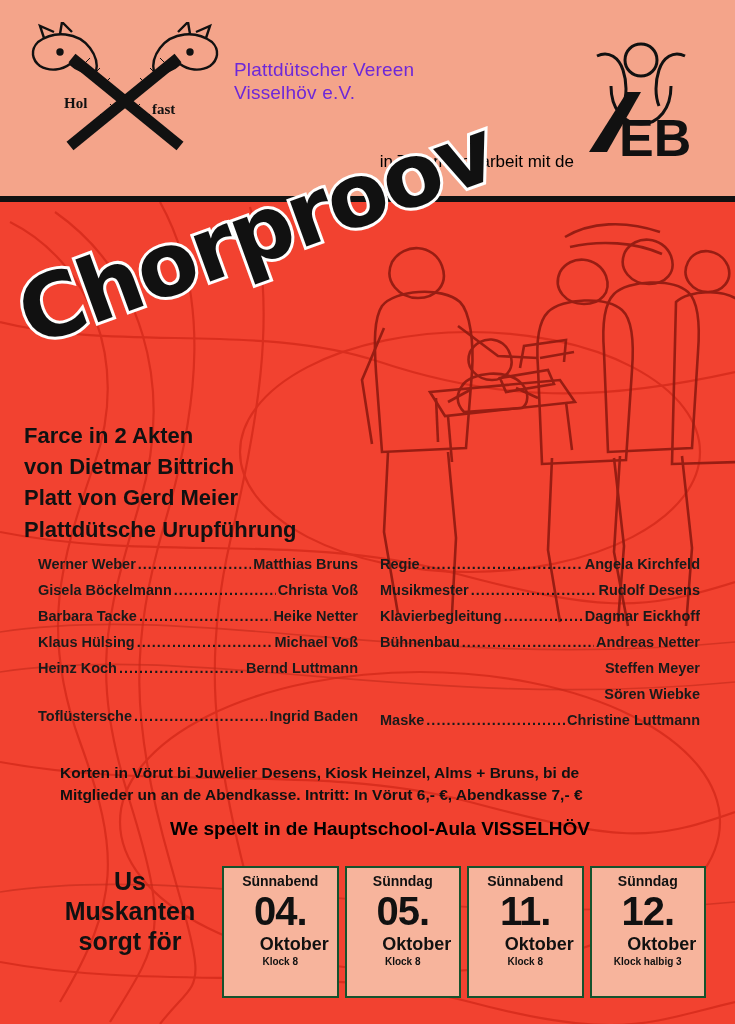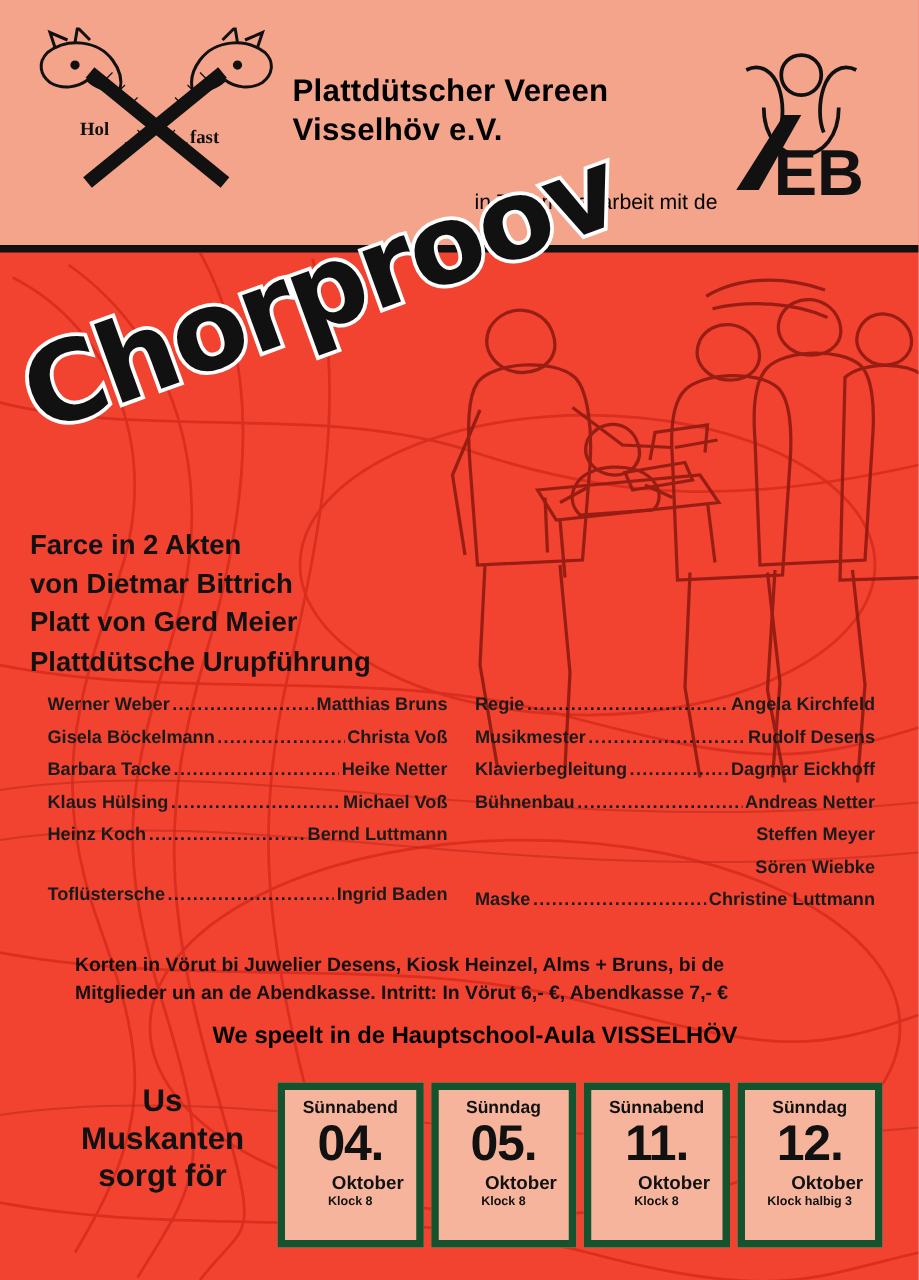--- a/index.html
+++ b/index.html
@@ -37,23 +37,23 @@
     position: absolute;
     left: 30px; top: 22px;
     width: 190px; height: 130px;
   }
   .header-titles {
     position: absolute;
     left: 234px; top: 58px;
     width: 330px;
   }
   .header-titles .line {
-    font-size: 25px;
-    font-weight: bold;
-    color: #000000;
+    font-size: 19px;
+    font-weight: normal;
+    color: #6d28d9;
     line-height: 1.22;
     letter-spacing: .2px;
   }
   .header-sub {
     position: absolute;
     left: 234px; top: 152px;
     width: 340px;
     text-align: right;
     font-size: 17px;
     color: #000000;
@@ -181,40 +181,40 @@
   .dates {
     position: absolute;
     left: 222px; top: 866px;
     width: 484px;
     height: 132px;
     display: flex;
     gap: 6px;
   }
   .date-card {
     flex: 1 1 0;
-    border: 6px solid #14532d;
+    border: 2px solid #14532d;
     background: #f7b49c;
     text-align: center;
     box-sizing: border-box;
     padding-top: 6px;
     color: #111;
   }
   .date-card .dow {
     font-size: 14px;
     font-weight: bold;
     line-height: 1.1;
   }
   .date-card .day {
     font-size: 40px;
     font-weight: bold;
     line-height: 1.12;
     letter-spacing: -1px;
   }
   .date-card .month {
-    font-size: 15px;
+    font-size: 18px;
     font-weight: bold;
     line-height: 1.15;
     padding-left: 28px;
   }
   .date-card .time {
     font-size: 10px;
     font-weight: bold;
     line-height: 1.2;
     margin-top: 1px;
   }

